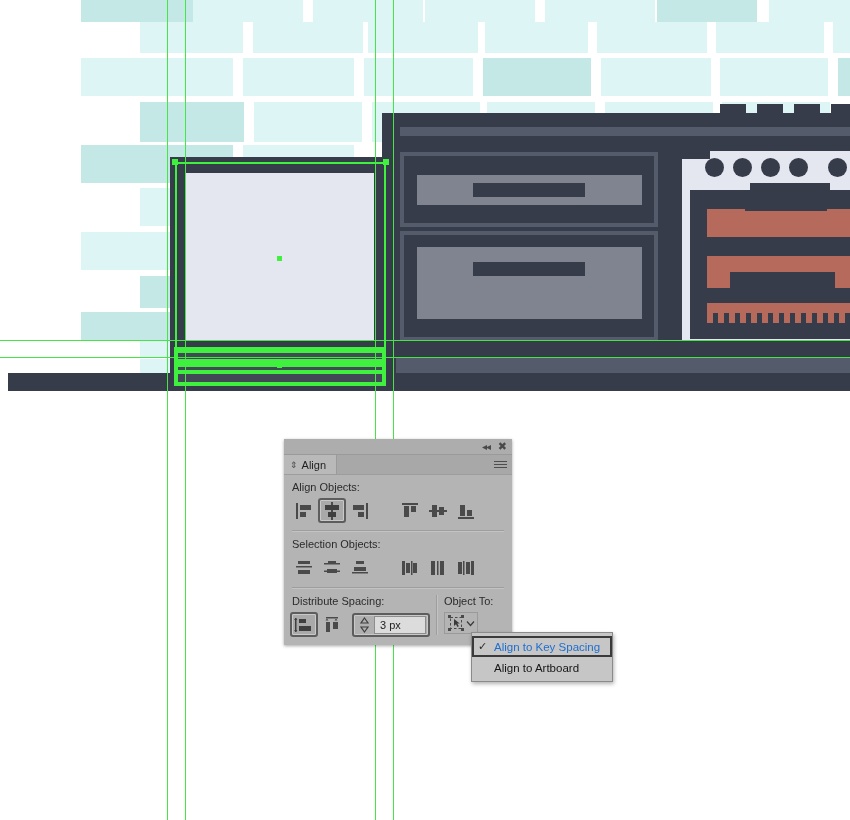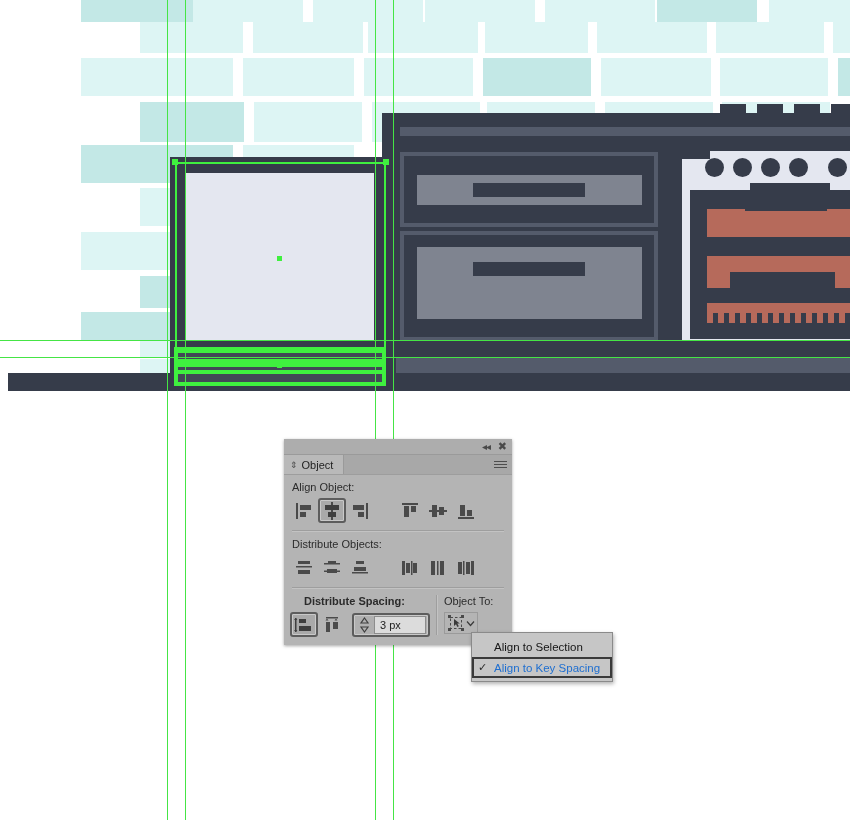--- a/index.html
+++ b/index.html
@@ -252,32 +252,32 @@
   <div id="align-panel">
 
     <div class="panel-topbar">
       <span class="topbar-btn collapse-btn">◂◂</span>
       <span class="topbar-btn close-btn">✖</span>
     </div>
 
     <div class="tabbar">
       <div class="tab">
         <span class="tab-arrows">⇕</span>
-        <span>Object</span>
+        <span>Align</span>
       </div>
       <div class="panel-menu">
           <i></i>
           <i></i>
           <i></i>
         </div>
     </div>
 
     <div class="panel-body">
 
-      <div class="section-label">Align Object:</div>
+      <div class="section-label">Align Objects:</div>
       <div class="row">
         <div class="icon-btn">
           <svg width="20" height="18" viewBox="0 0 20 18">
               <rect x="2" y="1" width="2" height="16" fill="#4a4a4a"></rect>
               <rect x="6" y="3" width="11" height="5" fill="#4a4a4a"></rect>
               <rect x="6" y="10" width="6" height="5" fill="#4a4a4a"></rect>
             </svg>
         </div>
         <div class="icon-btn pressed">
           <svg width="20" height="18" viewBox="0 0 20 18">
@@ -312,21 +312,21 @@
           <svg width="20" height="18" viewBox="0 0 20 18">
               <rect x="2" y="15" width="16" height="2" fill="#4a4a4a"></rect>
               <rect x="4" y="3" width="5" height="11" fill="#4a4a4a"></rect>
               <rect x="11" y="8" width="5" height="6" fill="#4a4a4a"></rect>
             </svg>
         </div>
       </div>
 
       <div class="divider"></div>
 
-      <div class="section-label">Distribute Objects:</div>
+      <div class="section-label">Selection Objects:</div>
       <div class="row">
         <div class="icon-btn">
           <svg width="20" height="18" viewBox="0 0 20 18">
               <rect x="4" y="2" width="12" height="3" fill="#4a4a4a"></rect>
               <rect x="2" y="7" width="16" height="1.5" fill="#4a4a4a"></rect>
               <rect x="4" y="11" width="12" height="4" fill="#4a4a4a"></rect>
             </svg>
         </div>
         <div class="icon-btn">
           <svg width="20" height="18" viewBox="0 0 20 18">
@@ -366,21 +366,21 @@
               <rect x="10" y="3" width="4" height="12" fill="#4a4a4a"></rect>
               <rect x="15" y="2" width="3" height="14" fill="#4a4a4a"></rect>
             </svg>
         </div>
       </div>
 
       <div class="divider"></div>
 
       <div style="display:flex;align-items:flex-start;padding:0 6px;">
         <div style="flex:0 0 auto;">
-          <div class="section-label" style="margin-left:14px;font-weight:bold;">Distribute Spacing:</div>
+          <div class="section-label" style="margin-left:2px;">Distribute Spacing:</div>
           <div class="spacing-row" style="padding:0;">
             <div class="icon-btn pressed">
               <svg width="20" height="18" viewBox="0 0 20 18">
                   <rect x="1" y="2" width="1.5" height="14" fill="#3f3f3f"></rect>
                   <path d="M1.7 2 L0 4 L3.4 4 Z" fill="#3f3f3f"></path>
                   <path d="M1.7 16 L0 14 L3.4 14 Z" fill="#3f3f3f"></path>
                   <rect x="5" y="3" width="7" height="4" fill="#3f3f3f"></rect>
                   <rect x="5" y="10" width="12" height="5" fill="#3f3f3f"></rect>
                 </svg>
             </div>
@@ -421,22 +421,22 @@
             <svg width="9" height="9" viewBox="0 0 9 9">
                 <path d="M1 2.5 L4.5 6.5 L8 2.5" fill="none" stroke="#3a3a3a" stroke-width="1.2"></path>
               </svg>
           </div>
         </div>
       </div>
     </div>
   </div>
 
   <div id="align-to-menu">
-    <div class="menu-item">
-      <span>Align to Selection</span>
-    </div>
     <div class="menu-item selected">
       <span class="menu-check">✓</span>
       <span>Align to Key Spacing</span>
     </div>
+    <div class="menu-item">
+      <span>Align to Artboard</span>
+    </div>
   </div>
 
 </div>
 
 </body></html>

